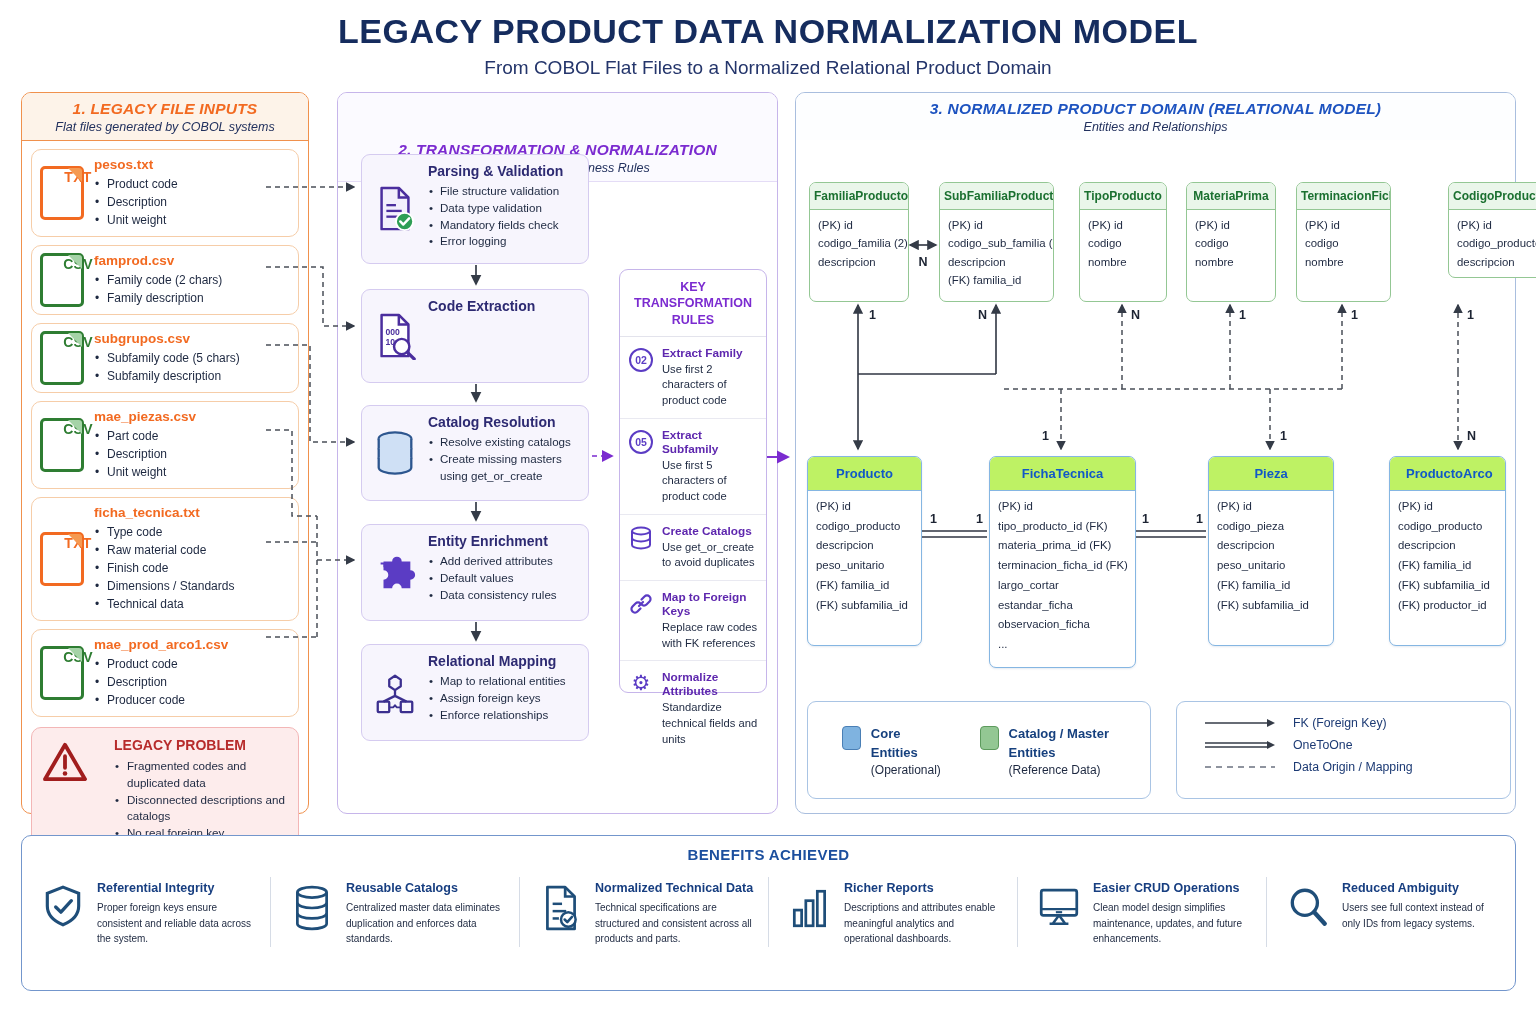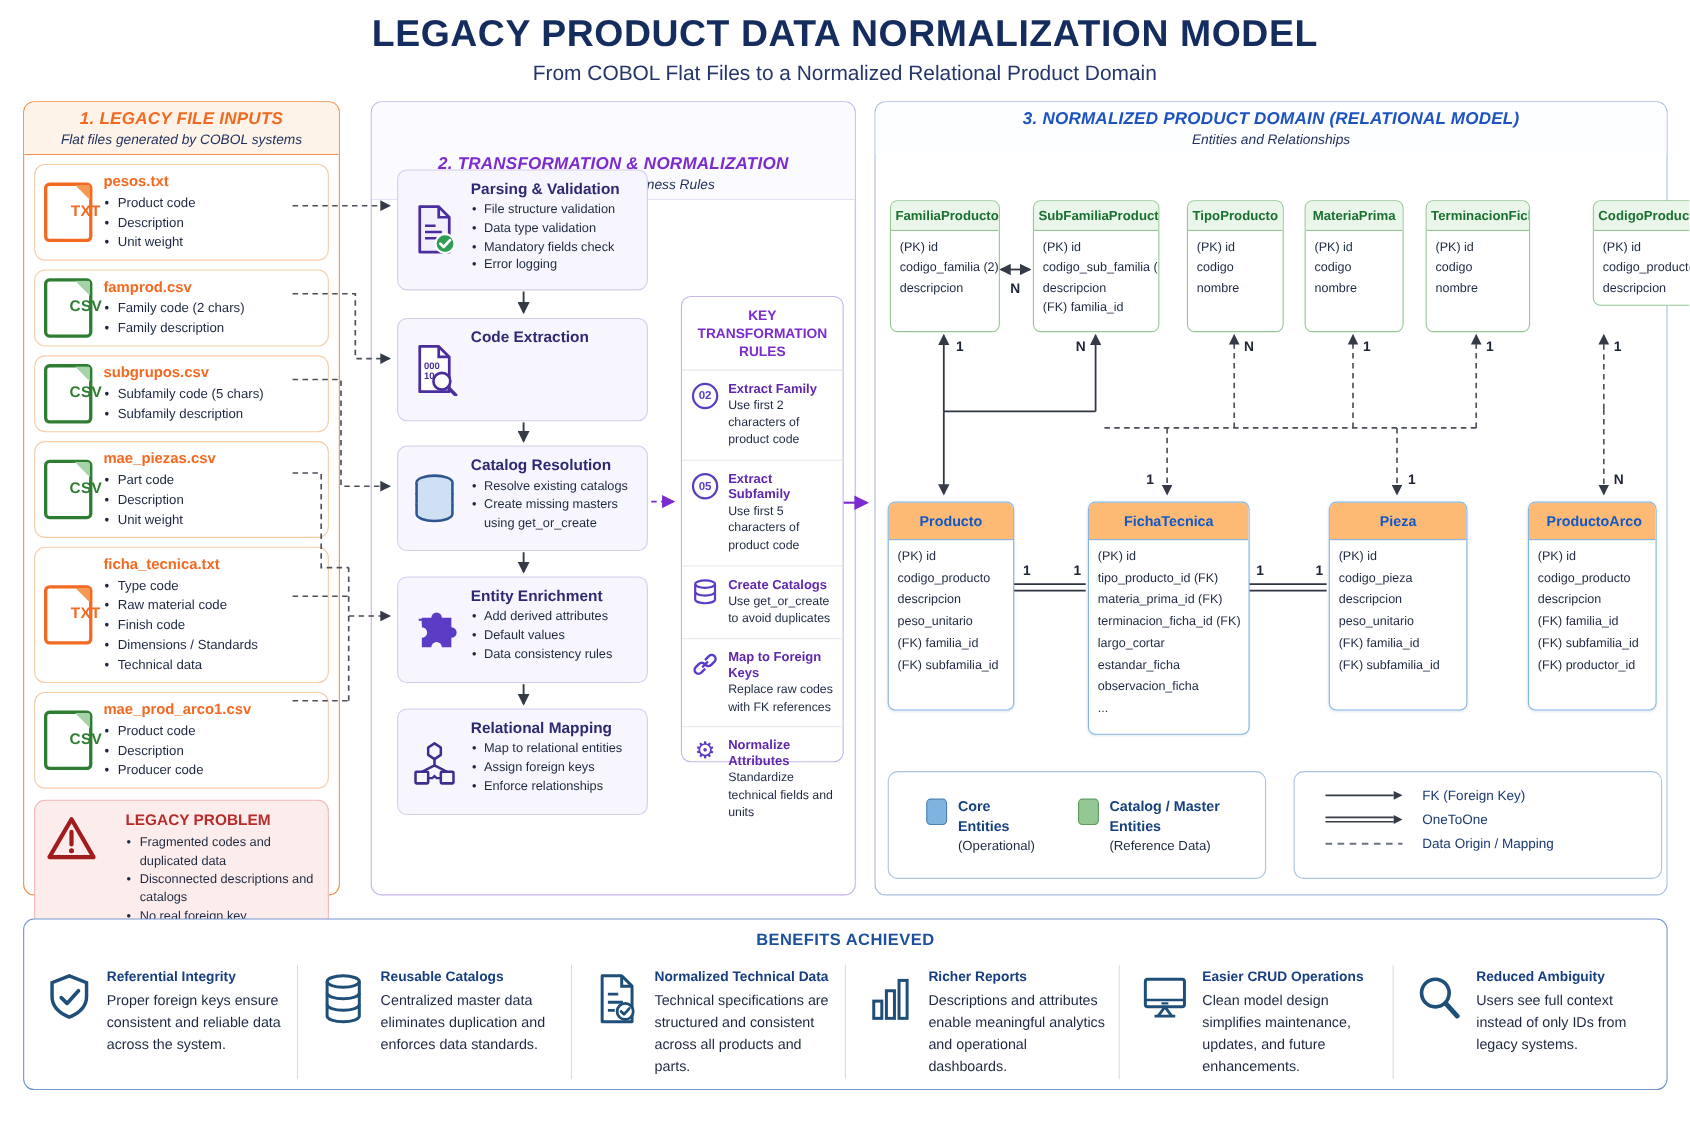--- a/index.html
+++ b/index.html
@@ -19,21 +19,21 @@
   .panel-head .pt { font-size:15.5px; font-weight:bold; letter-spacing:.2px; }
   .panel-head .ps { font-size:12.5px; color:#22315e; margin-top:2px; }
 
   
   #inputs-panel { left:21px; top:92px; width:288px; height:722px; border:1.5px solid #f0914d; }
   #inputs-panel .panel-head { background:#fdf3e9; border-bottom:1.5px solid #f0914d; }
   #inputs-panel .pt { color:#f26a21; }
   .file-card { position:relative; margin:8px 9px 0; border:1.5px solid #f6cda8; border-radius:10px;
     background:#fff; padding:7px 8px 7px 8px; display:flex; align-items:center; gap:10px; }
   .doc-icon { flex:0 0 44px; width:44px; height:54px; border:3px solid var(--c); border-radius:5px;
-    position:relative; display:flex; align-items:center; justify-content:center; background:#fff;padding-left:32px; }
+    position:relative; display:flex; align-items:flex-start; justify-content:center; background:#fff;padding-left:32px; }
   .doc-fold { position:absolute; top:-1px; right:-1px; width:0; height:0;
     border-top:14px solid var(--f); border-left:14px solid transparent; border-top-right-radius:3px; }
   .doc-label { font-size:14px; font-weight:bold; color:var(--c); margin-bottom:5px; letter-spacing:.3px; }
   .file-name { font-size:13.5px; font-weight:bold; color:#f26a21; margin-bottom:3px; }
   .blist { list-style:none; }
   .blist li { position:relative; font-size:12px; color:#1d2840; padding-left:13px; line-height:1.5; }
   .blist li::before { content:"•"; position:absolute; left:1px; top:0; color:#1d2840; }
 
   .problem-card { position:relative; margin:10px 9px 0; border:1.5px solid #f3b6b6; border-radius:10px;
     background:#fdecec; padding:9px 10px; display:flex; gap:26px; }
@@ -68,21 +68,21 @@
   #domain-panel { left:795px; top:92px; width:721px; height:722px; border:1.5px solid #a9bede; }
   #domain-panel .panel-head { background:#fdfeff; }
   #domain-panel .pt { color:#1d53c0; }
   .etable { position:absolute; background:#fff; border-radius:7px; overflow:hidden; }
   .etable .ehead { text-align:center; font-weight:bold; padding:6px 4px; }
   .etable .ebody { padding:6px 8px 4px; }
   .etable .erow { font-size:11.4px; color:#1d2840; line-height:1.62; white-space:nowrap; }
   .etable.green { border:1.4px solid #94c794; }
   .etable.green .ehead { background:#eaf6ea; border-bottom:1.4px solid #94c794; color:#1b7030; font-size:12px; }
   .etable.blue { border:1.4px solid #85b6e2; box-shadow:0 1px 2px rgba(40,80,140,.12); }
-  .etable.blue .ehead { background:#fdba74; border-bottom:1.4px solid #85b6e2; color:#1158c7; font-size:13px; padding:9px 16px; }
+  .etable.blue .ehead { background:#bef264; border-bottom:1.4px solid #85b6e2; color:#1158c7; font-size:13px; padding:9px 16px; }
   .etable.blue .erow { line-height:1.73; }
 
   .legend-box { position:absolute; border:1.3px solid #a9c4e4; border-radius:9px; background:#fff; }
   .legend-ent { display:flex; gap:34px; padding:22px 0 0 34px; }
   .legend-pair { display:flex; gap:10px; align-items:flex-start; }
   .swatch { width:20px; height:24px; border-radius:4px; margin-top:2px; }
   .swatch.blue { background:#7fb3e0; border:1.5px solid #4a7fb5; }
   .swatch.green { background:#93c793; border:1.5px solid #5d9b5d; }
   .legend-lab { font-size:13px; font-weight:bold; color:#16407e; line-height:1.35; }
   .legend-sub { font-size:12px; color:#1d2840; margin-top:2px; }
@@ -93,21 +93,21 @@
   
   #benefits-bar { position:absolute; left:21px; top:835px; width:1495px; height:156px;
     border:1.6px solid #7396cc; border-radius:10px; background:#fff; }
   .benefits-title { text-align:center; font-size:15px; font-weight:bold; color:#1c4f9e;
     letter-spacing:.4px; padding-top:10px; }
   .benefits-row { display:flex; margin-top:14px; }
   .benefit { flex:1 1 0; display:flex; gap:11px; padding:4px 12px 0 20px; }
   .benefit + .benefit { border-left:1px solid #d6dce6; }
   .benefit-ic { flex:0 0 44px; padding-top:4px; }
   .benefit-title { font-size:12.5px; font-weight:bold; color:#173e80; margin-bottom:5px; }
-  .benefit-body { font-size:13px; color:#1d2840; line-height:1.55; }
+  .benefit-body { font-size:10px; color:#1d2840; line-height:1.55; }
 
   
   .overlay { position:absolute; inset:0; pointer-events:none; z-index:5; }
   .overlay text { font-family:"Liberation Sans", sans-serif; font-size:12.5px; font-weight:bold; fill:#1d2433; }
 </style>
 </head>
 <body>
 
 <div class="page">
 

